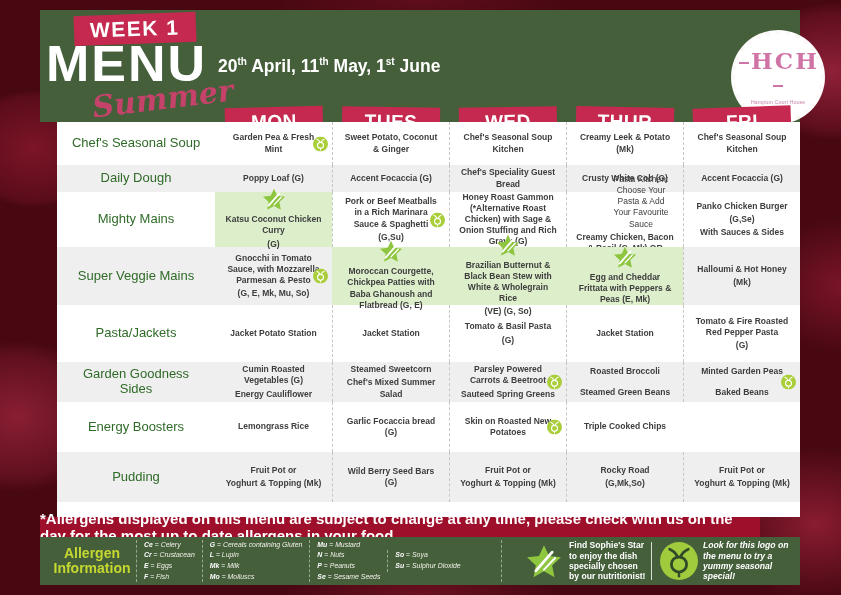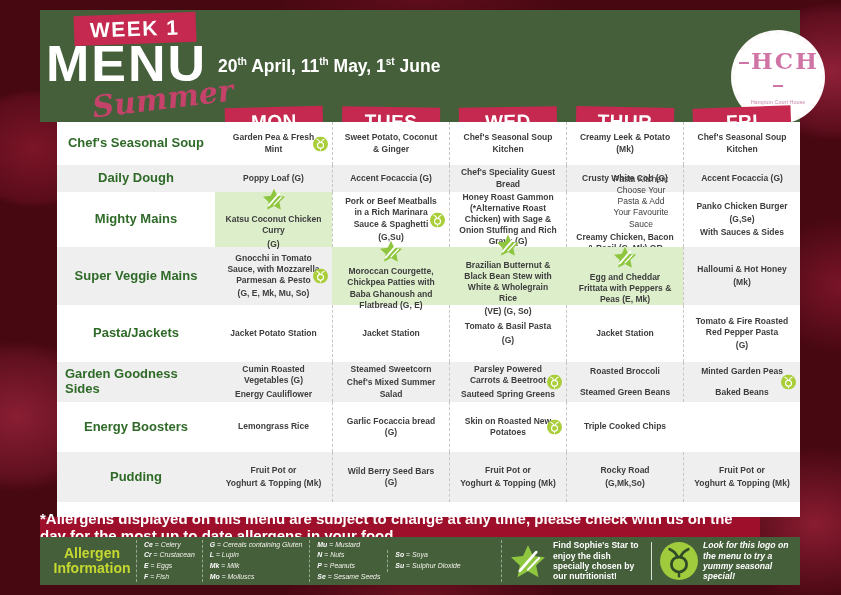--- a/index.html
+++ b/index.html
@@ -42,21 +42,21 @@
   .ribcell:nth-child(1) .rb{transform:rotate(-1.5deg);}
   .ribcell:nth-child(2) .rb{transform:rotate(1deg);}
   .ribcell:nth-child(3) .rb{transform:rotate(-1deg);}
   .ribcell:nth-child(4) .rb{transform:rotate(1.2deg);}
   .ribcell:nth-child(5) .rb{transform:rotate(-2deg);}
   
   .table{position:absolute;left:17px;top:112px;width:743px;height:395px;background:#fff;}
   .mrow{display:flex;width:100%;}
   .mrow.alt{background:#efefef;}
   .rlabel{width:158px;flex:0 0 158px;display:flex;align-items:center;justify-content:center;
-    color:#2f6a28;font-weight:700;font-size:13px;line-height:1.15;padding:0 8px;box-sizing:border-box;}
+    text-align:center;color:#2f6a28;font-weight:400;font-size:13px;line-height:1.15;padding:0 8px;box-sizing:border-box;}
   .mcell{flex:0 0 117px;width:117px;box-sizing:border-box;position:relative;display:flex;
     flex-direction:column;align-items:center;justify-content:center;text-align:center;
     padding:2px 9px;font-size:8.5px;font-weight:600;color:#3d3d3d;line-height:1.3;}
   .mcell + .mcell{border-left:1px dashed #c6c6c6;}
   .mcell.hl{background:#ddeecb;border-left-color:rgba(0,0,0,0);}
   .para{margin:1px 0;}
   .para.gap{height:7px;margin:0;}
   .para.b{font-weight:400;margin-left:32px;}
   .cell-star{line-height:0;margin-bottom:2px;}
   .cell-badge{position:absolute;right:4px;top:50%;transform:translateY(-50%);line-height:0;}
@@ -66,21 +66,21 @@
   
   .footer{position:absolute;left:0;top:527px;width:760px;height:48px;background:#455f3b;
     display:flex;align-items:center;box-sizing:border-box;padding:4px 8px;color:#fff;}
   .ftitle{width:88px;flex:0 0 88px;text-align:center;color:#c6d930;font-weight:800;font-size:14px;line-height:1.1;}
   .fkeys{flex:1 1 auto;display:flex;min-width:0;height:40px;align-items:center;}
   .fcol{padding:0 7px;border-left:1px dashed rgba(255,255,255,.45);white-space:nowrap;}
   .kline{font-size:6.9px;line-height:1.55;}
   .kline b{font-weight:800;font-style:italic;}
   .kline i{font-style:italic;color:#f2f2e9;}
   .fpromo{display:flex;align-items:center;gap:5px;}
-  .star-promo{flex:0 0 148px;width:148px;border-left:1px dashed rgba(255,255,255,.45);padding-left:6px;box-sizing:border-box;}
+  .star-promo{flex:0 0 148px;width:148px;border-left:1px dashed rgba(255,255,255,.45);padding-left:22px;box-sizing:border-box;}
   .radish-promo{flex:0 0 138px;width:138px;padding-left:6px;box-sizing:border-box;font-style:italic;}
   .fdiv{width:1px;height:38px;background:rgba(255,255,255,.8);margin:0 2px;}
   .ftext{font-weight:800;font-size:8.6px;line-height:1.2;}
   .ficon{line-height:0;}
 </style>
 </head>
 <body>
 
 <div class="page">
   <div class="card">

